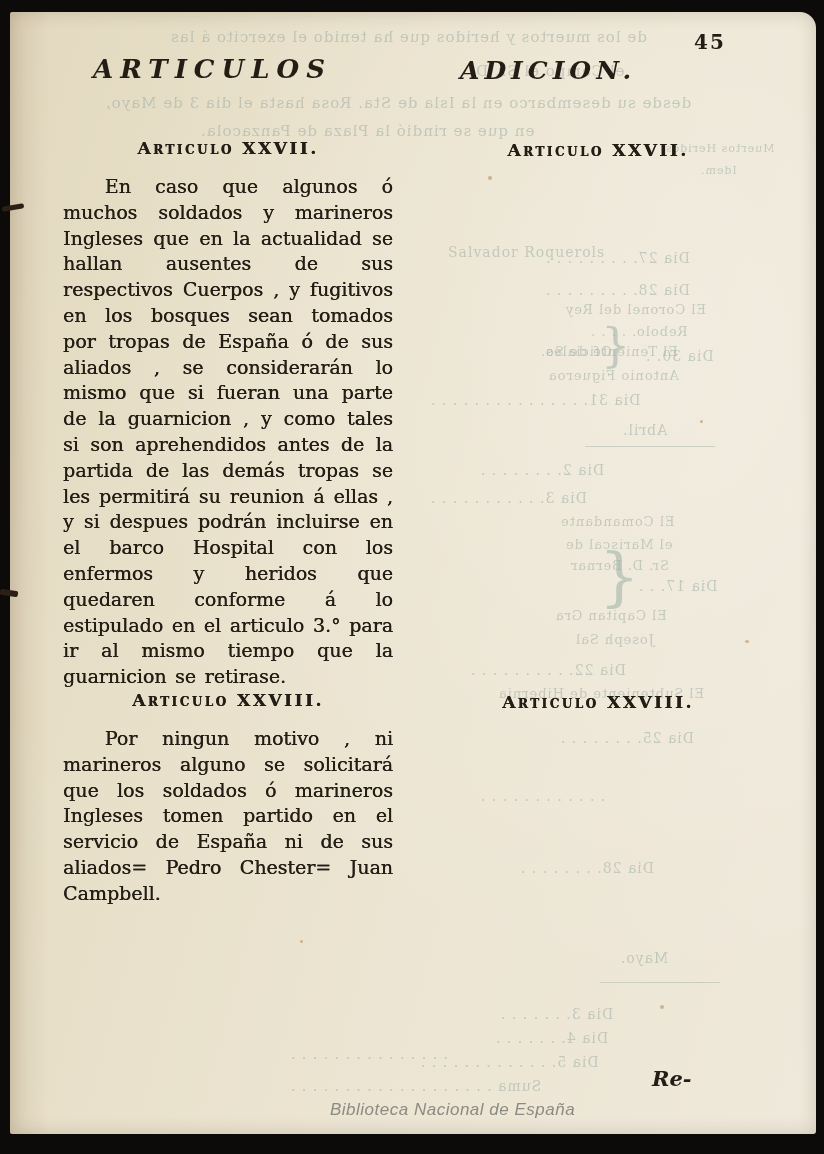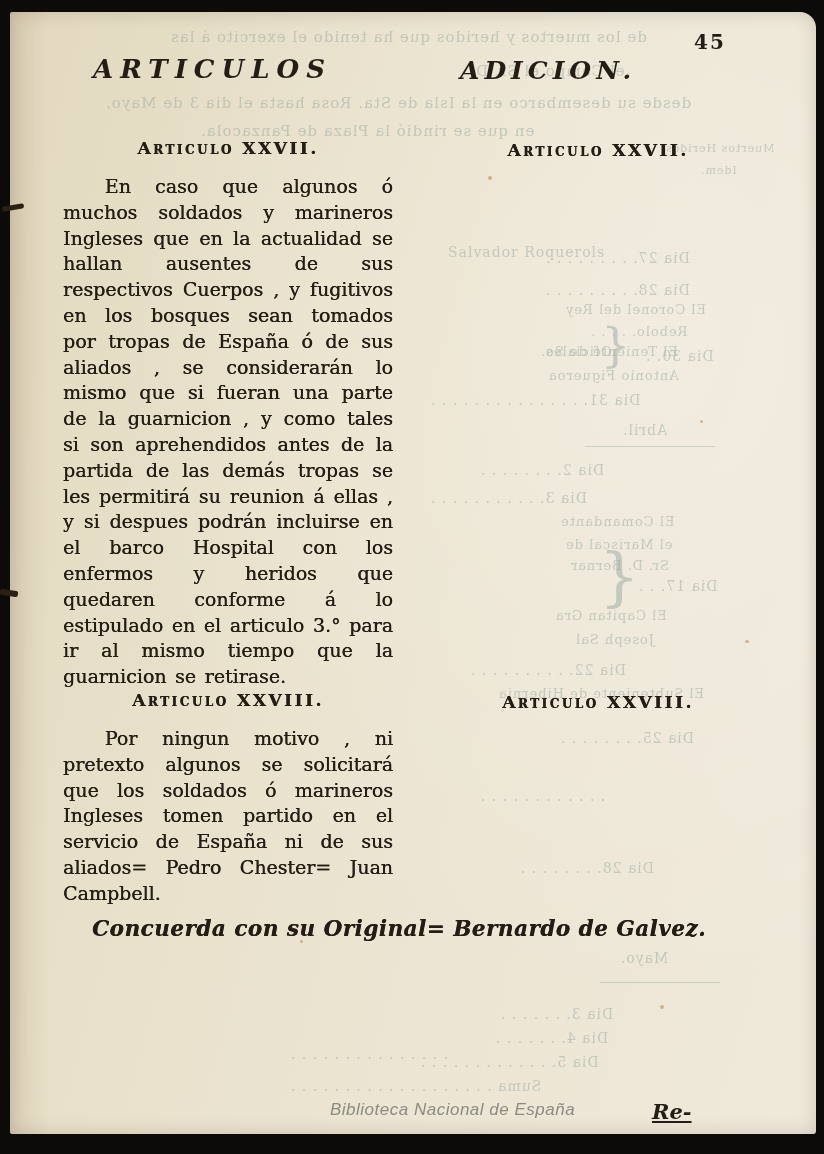--- a/index.html
+++ b/index.html
@@ -61,21 +61,21 @@
     margin:0;font-size:19px;line-height:25.8px;
     text-align:justify;text-align-last:left;
     text-indent:2.2em;word-spacing:2.5px;
     text-shadow:0.3px 0 0 currentColor;
   }
   .footer-line{
     position:absolute;left:92px;top:916px;width:648px;
     font-style:italic;font-weight:bold;font-size:21.5px;letter-spacing:0.5px;
     text-shadow:0.2px 0 0 currentColor;
   }
-  .catchword{position:absolute;left:652px;top:1099px;font-style:italic;font-weight:bold;font-size:21px;text-decoration:underline;}
+  .catchword{position:absolute;left:652px;top:1066px;font-style:italic;font-weight:bold;font-size:21px;}
   .watermark{
     position:absolute;left:330px;top:1100px;
     font-family:"Liberation Sans", sans-serif;font-style:italic;
     font-size:17px;letter-spacing:0.5px;color:var(--watermark);
   }
 </style>
 </head>
 <body>
 
 <div class="paper"></div>
@@ -138,27 +138,26 @@
   <div class="main-title title-left">ARTICULOS</div>
   <div class="main-title title-right">ADICION.</div>
 
   <div class="col-section sec-l1">
     <h3 class="art-heading">Articulo XXVII.</h3>
     <p class="art-body">En caso que algunos ó muchos soldados y marineros Ingleses que en la actualidad se hallan ausentes de sus respectivos Cuerpos , y fugitivos en los bosques sean tomados por tropas de España ó de sus aliados , se considerarán lo mismo que si fueran una parte de la guarnicion , y como tales si son aprehendidos antes de la partida de las demás tropas se les permitirá su reunion á ellas , y si despues podrán incluirse en el barco Hospital con los enfermos y heridos que quedaren conforme á lo estipulado en el articulo 3.° para ir al mismo tiempo que la guarnicion se retirase.</p>
   </div>
 
   <div class="col-section sec-l2">
     <h3 class="art-heading">Articulo XXVIII.</h3>
-    <p class="art-body">Por ningun motivo , ni pretexto algunos se solicitará que los soldados ó marineros Ingleses tomen partido en el servicio de España ni de sus aliados= Pedro Chester= Juan Campbell.</p>
+    <p class="art-body">Por ningun motivo , ni marineros alguno se solicitará que los soldados ó marineros Ingleses tomen partido en el servicio de España ni de sus aliados= Pedro Chester= Juan Campbell.</p>
   </div>
 
   <div class="col-section sec-r1">
     <h3 class="art-heading">Articulo XXVII.</h3>
   </div>
 
   <div class="col-section sec-r2">
     <h3 class="art-heading">Articulo XXVIII.</h3>
   </div>
 
-  <div class="footer-line">Concuerda con su Original= Bernardo de Galvez.</div>
   <div class="catchword">Re-</div>
   <div class="watermark">Biblioteca Nacional de España</div>
 </div>
 
 </body></html>

